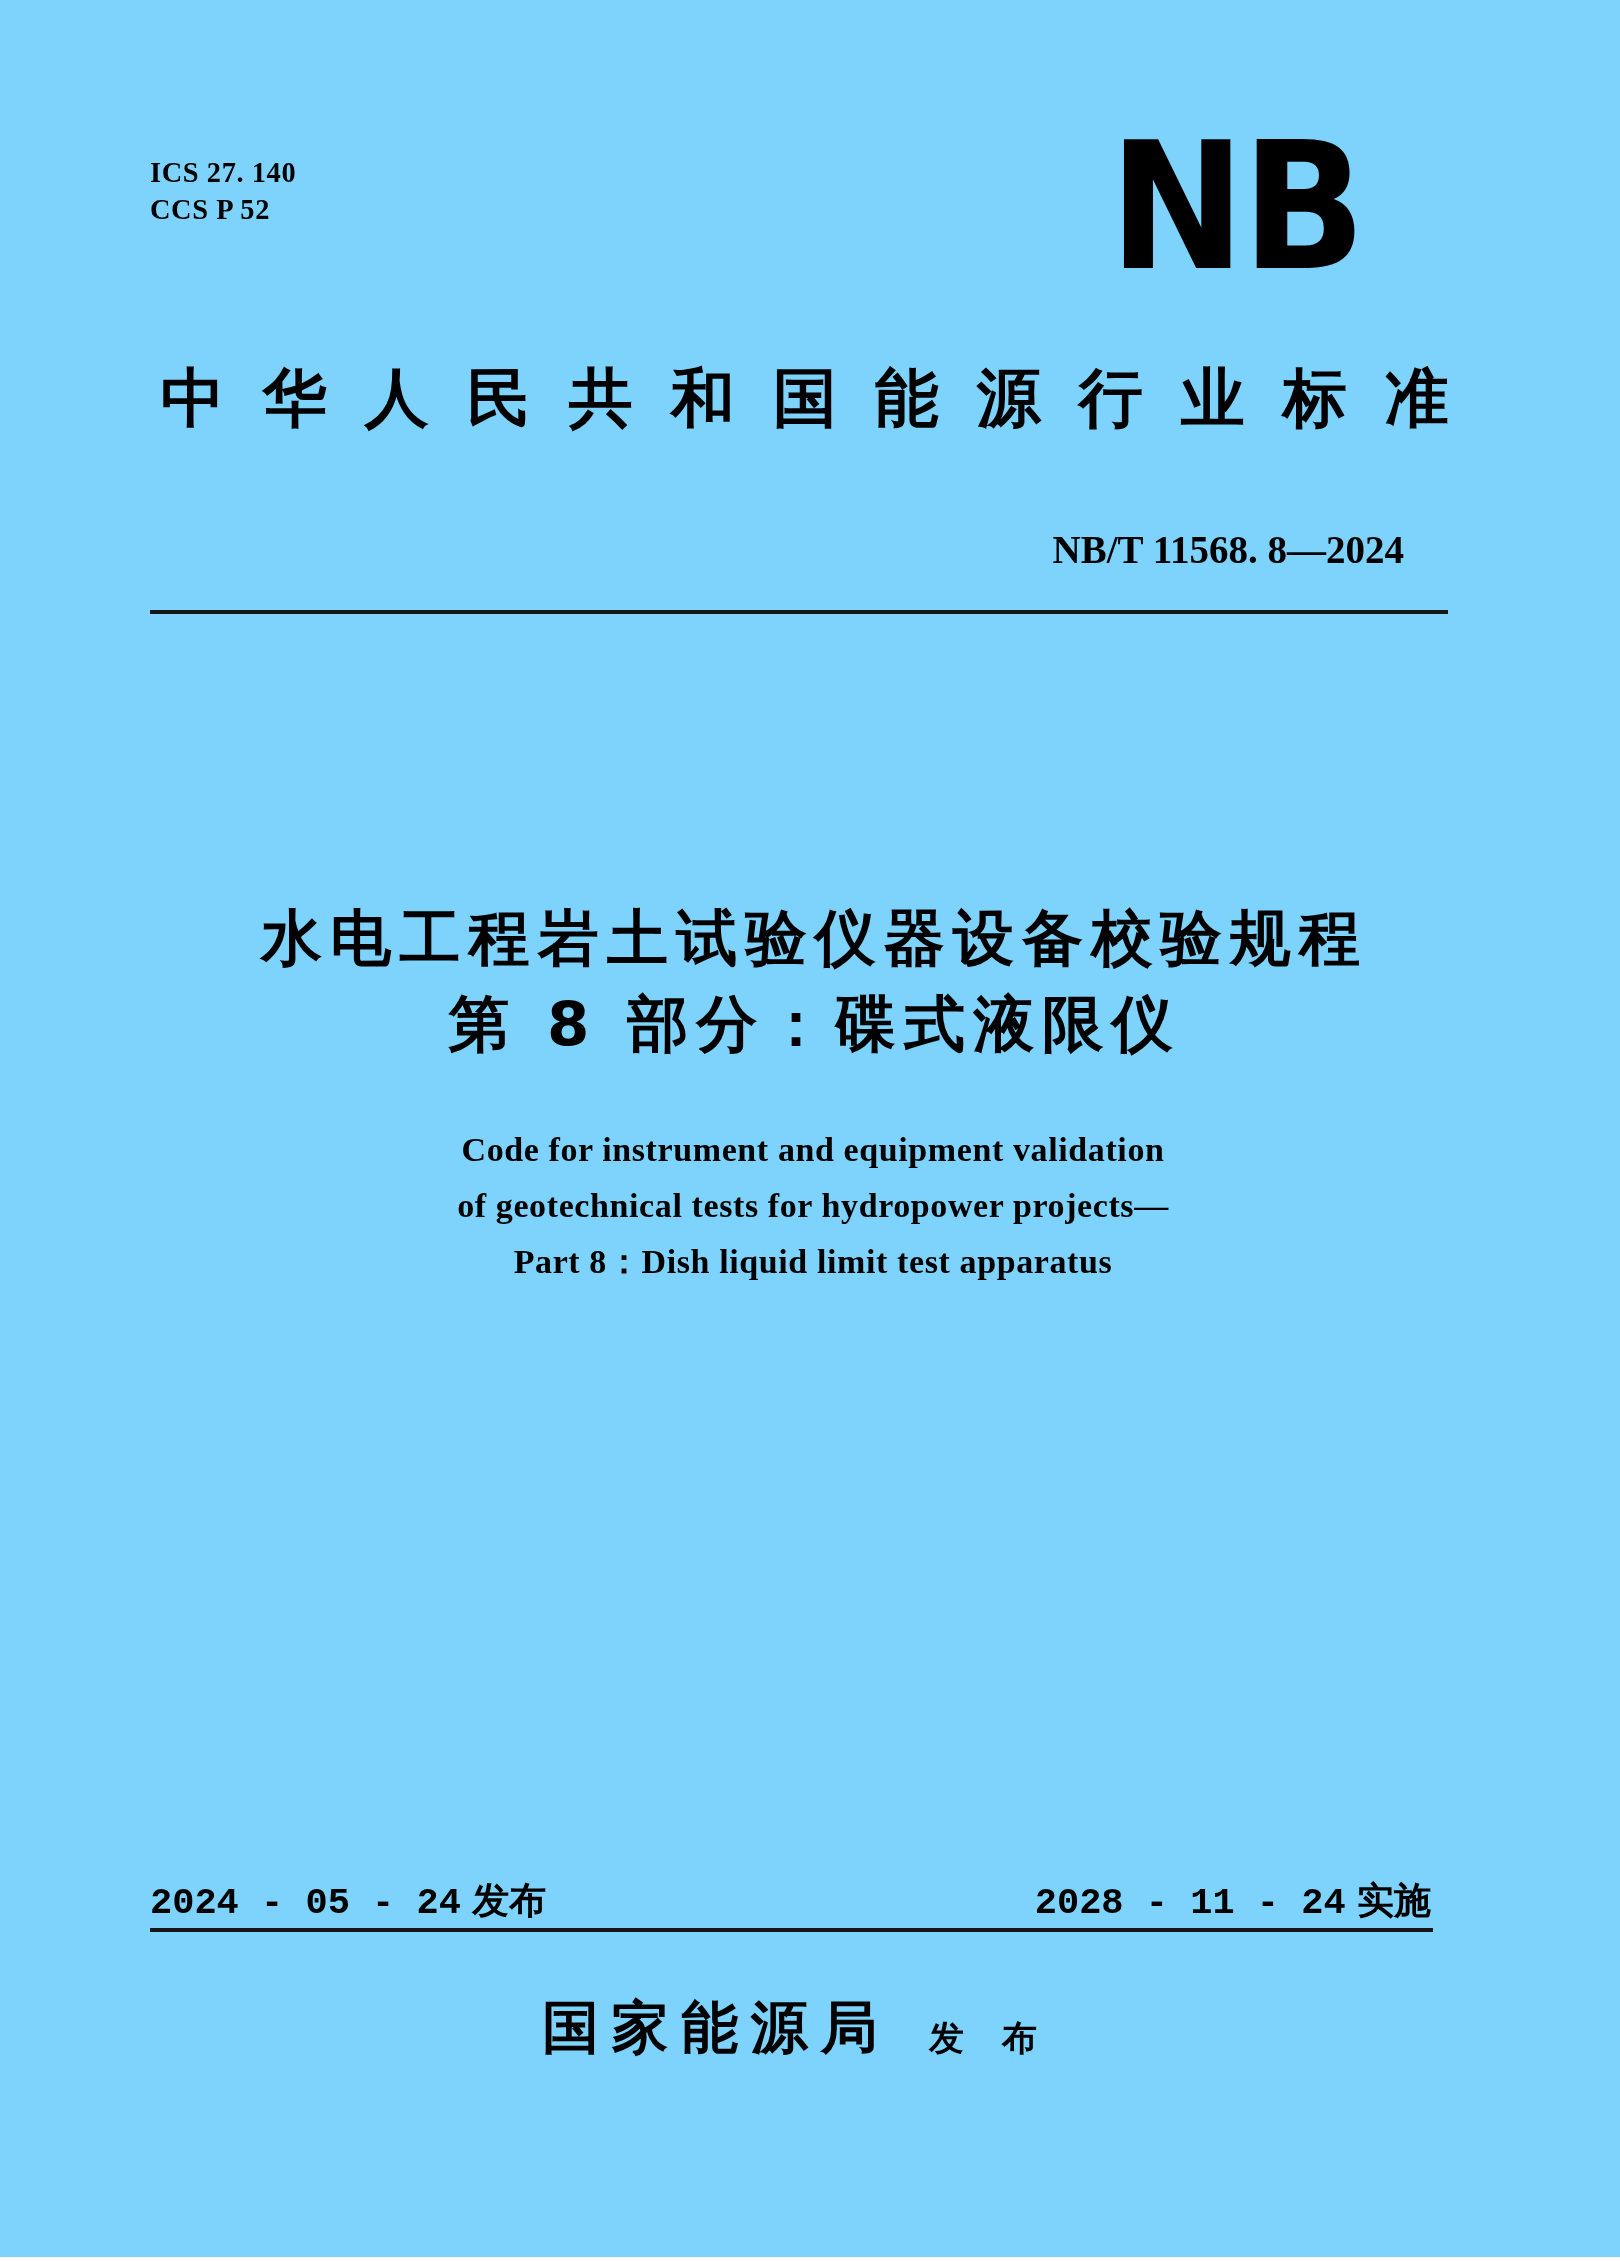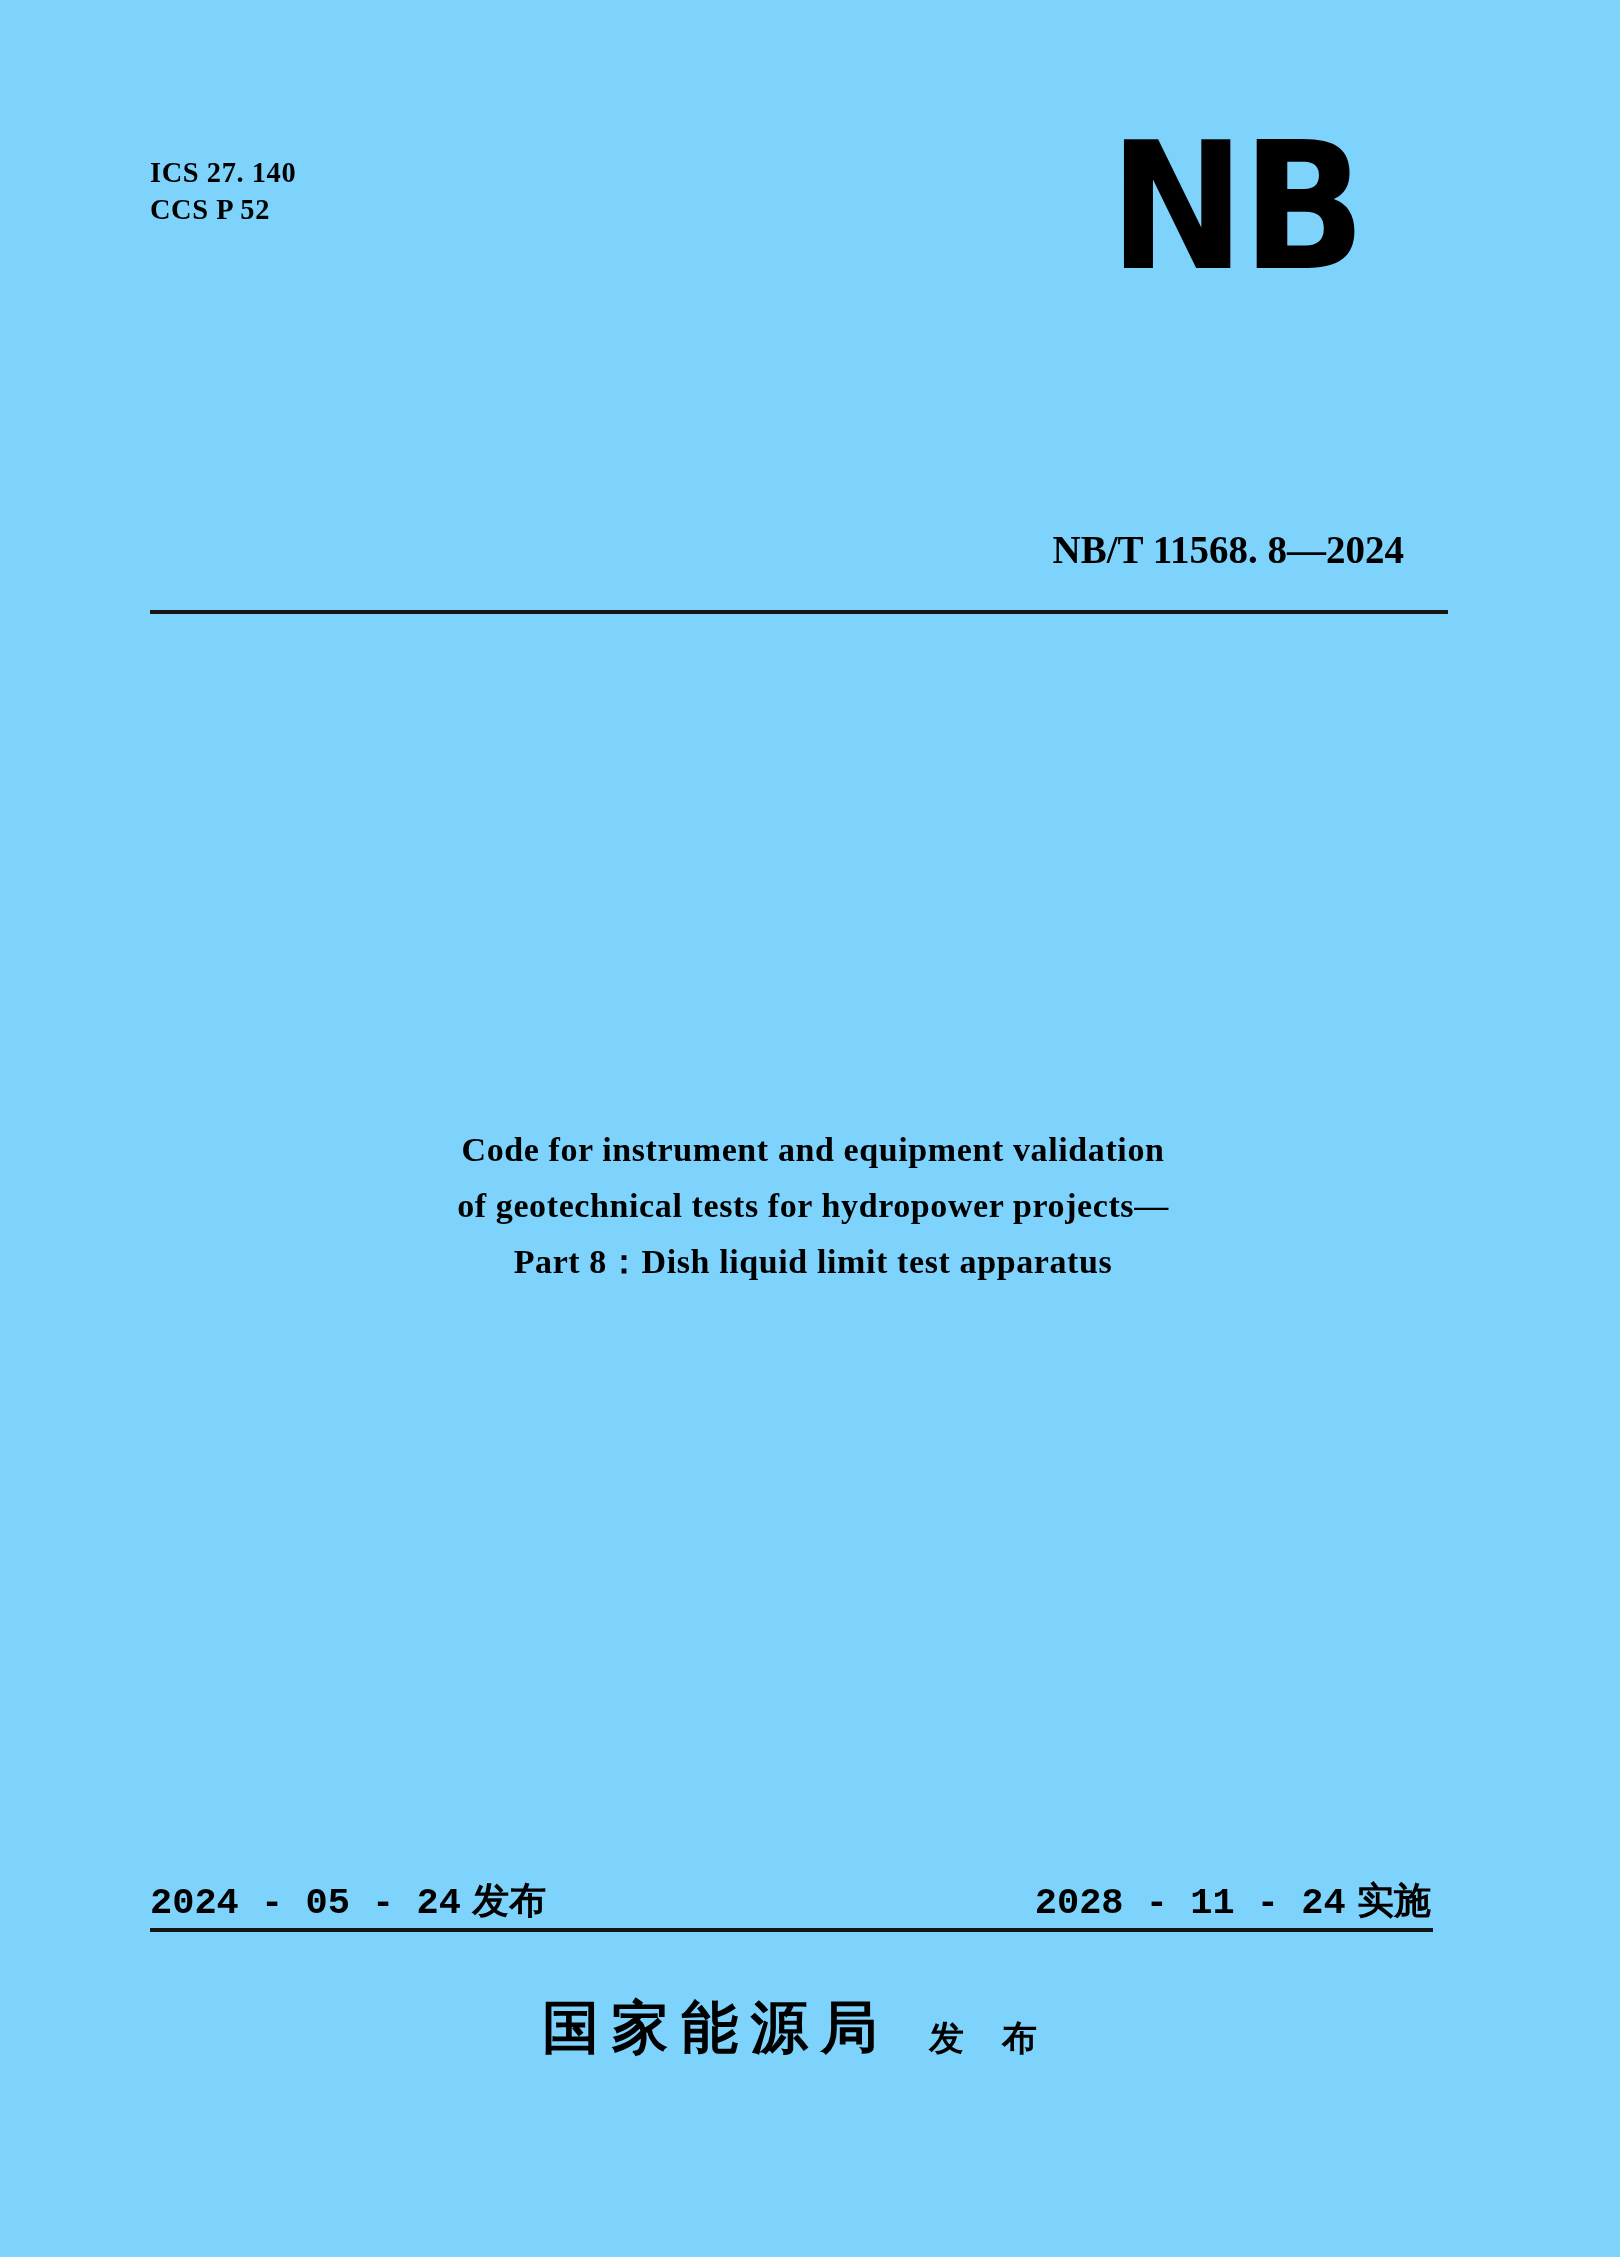--- a/index.html
+++ b/index.html
@@ -131,25 +131,30 @@
 
 <div class="page">
 
   <div class="ics-block">
     <div>ICS 27. 140</div>
     <div>CCS P 52</div>
   </div>
 
   <div class="nb-logo">NB</div>
 
+  <div class="class-title">中华人民共和国能源行业标准</div>
 
   <div class="std-number">NB/T 11568. 8—2024</div>
 
   <div class="rule rule-top"></div>
 
+  <div class="cn-title">
+    <div class="line1">水电工程岩土试验仪器设备校验规程</div>
+    <div class="line2">第 8 部分：碟式液限仪</div>
+  </div>
 
   <div class="en-title">
     <div>Code for instrument and equipment validation</div>
     <div>of geotechnical tests for hydropower projects—</div>
     <div>Part 8：Dish liquid limit test apparatus</div>
   </div>
 
   <div class="date-issue">
     <span>2024 - 05 - 24</span><span class="date-label">发布</span>
   </div>

